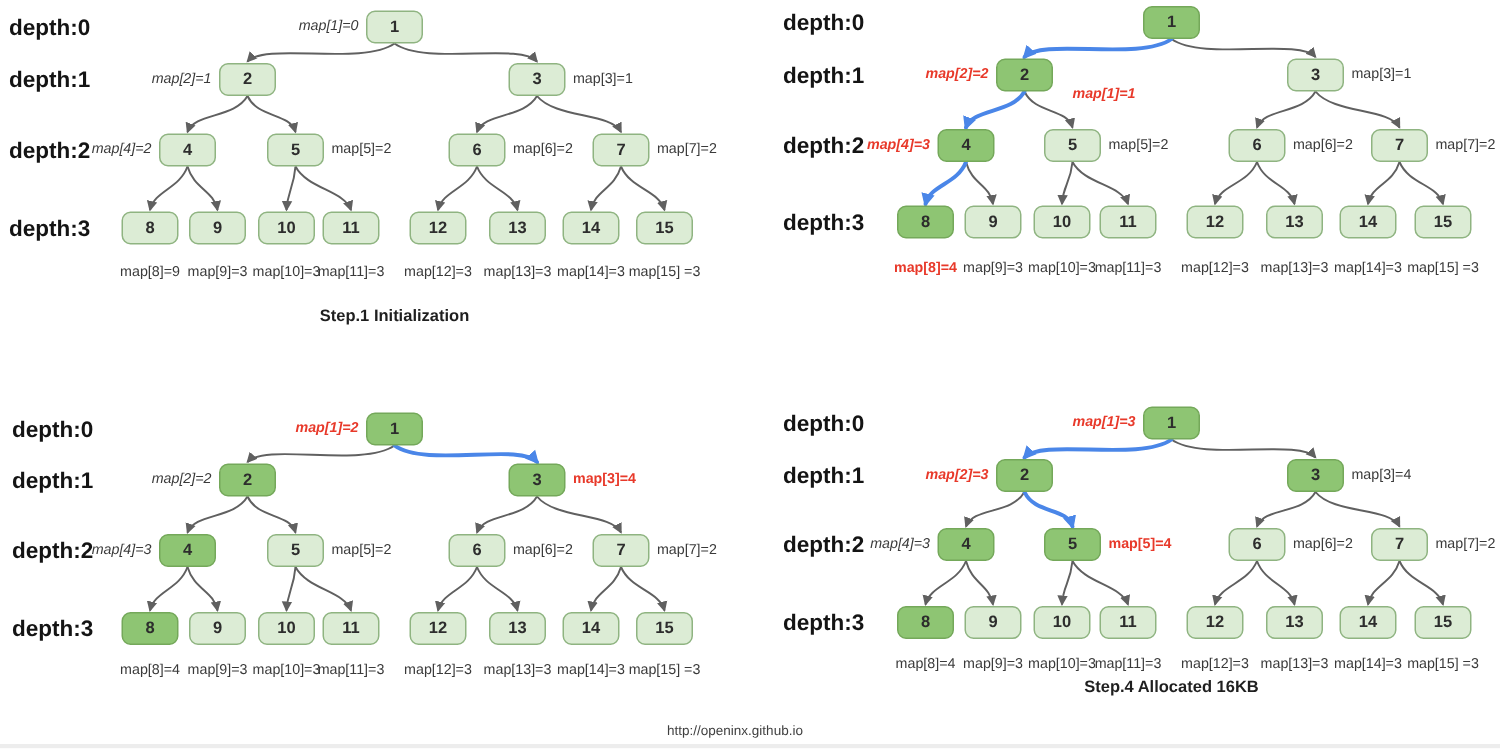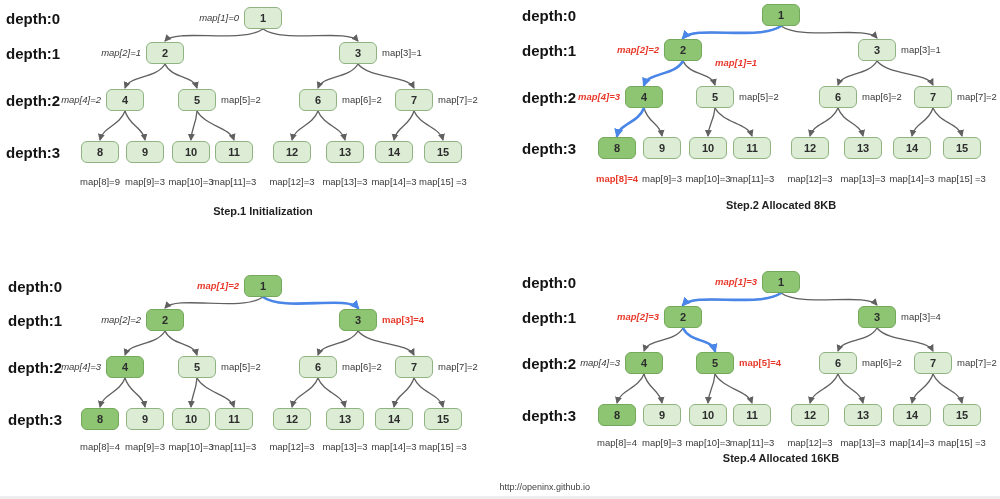--- a/index.html
+++ b/index.html
@@ -25,21 +25,21 @@
   .maplbl.red{color:var(--red);font-weight:bold;}
   .depthlbl{
     position:absolute;font-size:15px;line-height:13px;font-weight:bold;color:#141414;
     white-space:nowrap;
   }
   .caption{
     position:absolute;width:240px;text-align:center;font-size:11px;line-height:13px;
     font-weight:bold;color:#1f1f1f;white-space:nowrap;
   }
   .footer-url{
-    position:absolute;left:390px;top:482px;width:200px;text-align:right;
+    position:absolute;left:390px;top:482px;width:200px;text-align:center;
     font-size:9px;color:#3f3f3f;
   }
   .bottom-edge{
     position:absolute;left:0;top:496px;width:1000px;height:3px;
     background:#e8e8e8;opacity:.8;
   }
 </style>
 </head>
 <body>
 
@@ -160,21 +160,20 @@
       <div class="node" style="left: 233px; top: 137px;">11</div>
       <div class="maplbl leaf" style="left: 217px; width: 70px; top: 173px;">map[11]=3</div>
       <div class="node" style="left: 291px; top: 137px;">12</div>
       <div class="maplbl leaf" style="left: 275px; width: 70px; top: 173px;">map[12]=3</div>
       <div class="node" style="left: 344px; top: 137px;">13</div>
       <div class="maplbl leaf" style="left: 328px; width: 70px; top: 173px;">map[13]=3</div>
       <div class="node" style="left: 393px; top: 137px;">14</div>
       <div class="maplbl leaf" style="left: 377px; width: 70px; top: 173px;">map[14]=3</div>
       <div class="node" style="left: 443px; top: 137px;">15</div>
       <div class="maplbl leaf" style="left: 427px; width: 70px; top: 173px;">map[15] =3</div>
-      <div class="caption" style="left: 161px; top: 199px;">Step.2 Allocated 8KB</div>
     </div>
   <div class="panel" id="panel-2" style="left:0;top:250px;">
       <svg class="edges" viewBox="0 0 500 250">
         <defs>
           <marker id="ag2" markerWidth="9" markerHeight="9" refX="6" refY="4" orient="auto" markerUnits="userSpaceOnUse">
             <path d="M0,0.5 L7,4 L0,7.5 z" fill="#606060"></path>
           </marker>
           <marker id="ab2" markerWidth="12" markerHeight="12" refX="7" refY="5" orient="auto" markerUnits="userSpaceOnUse">
             <path d="M0,0.5 L9,5 L0,9.5 z" fill="#4a86e8"></path>
           </marker>

